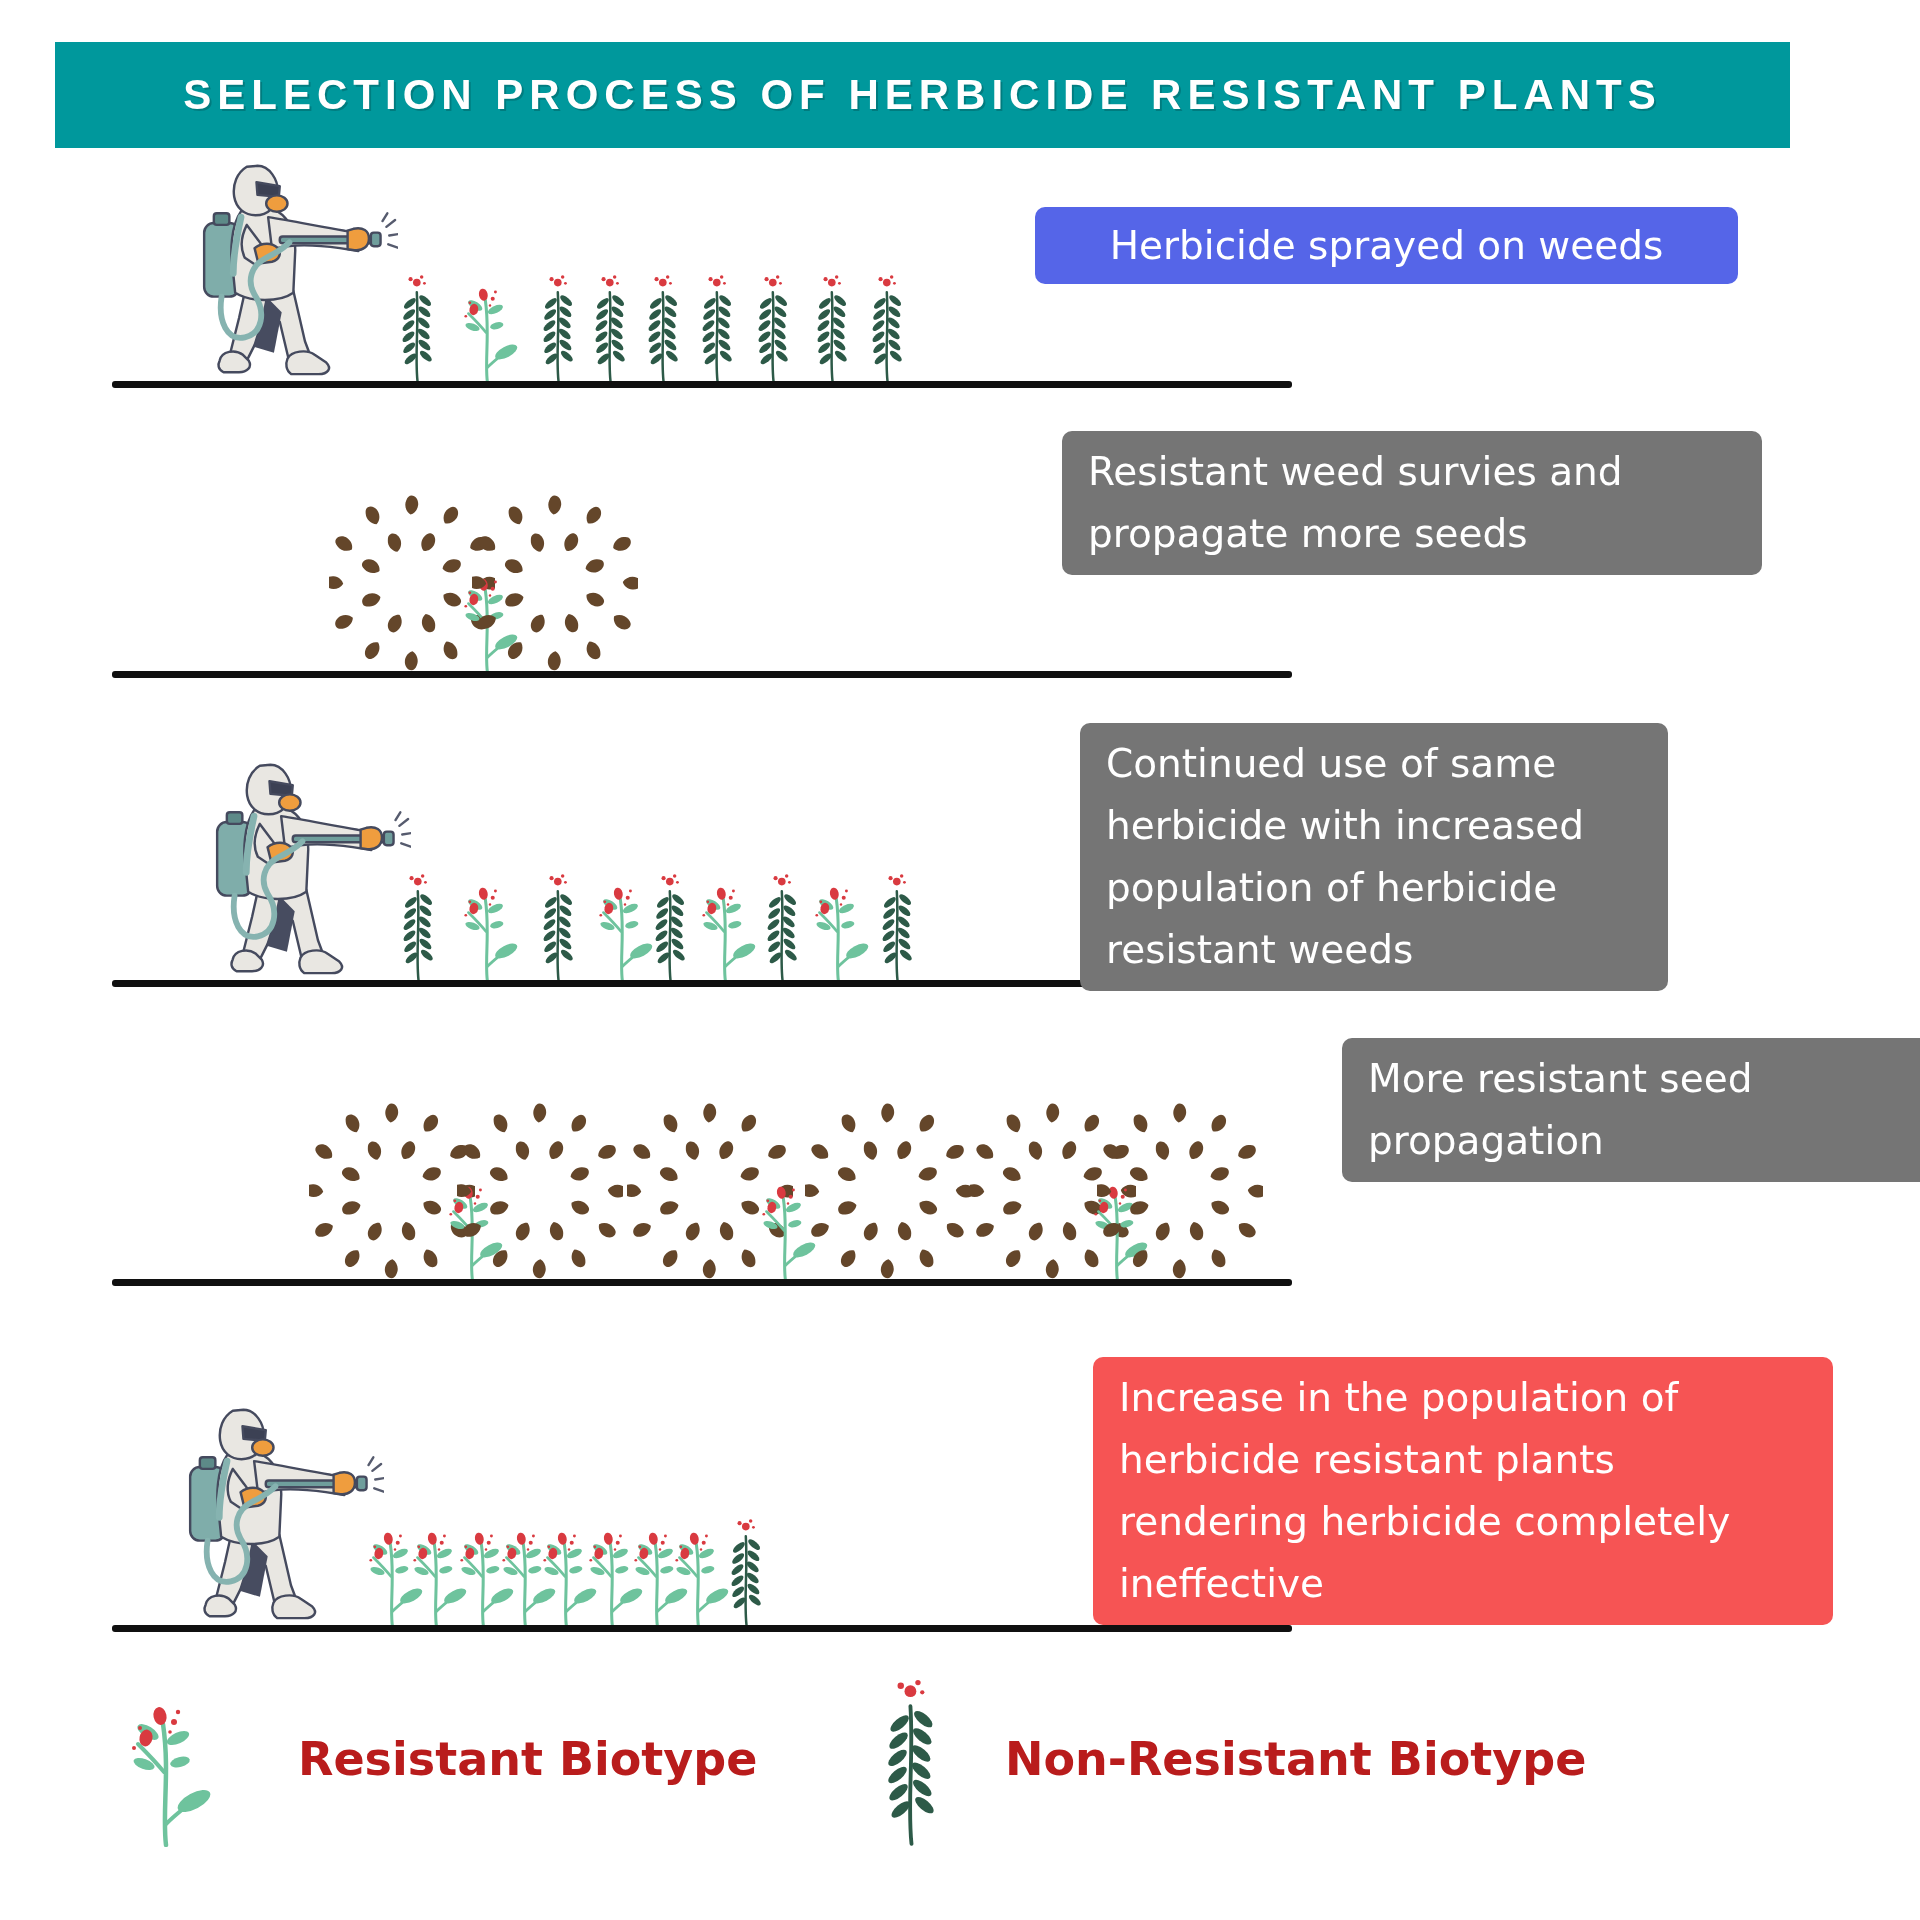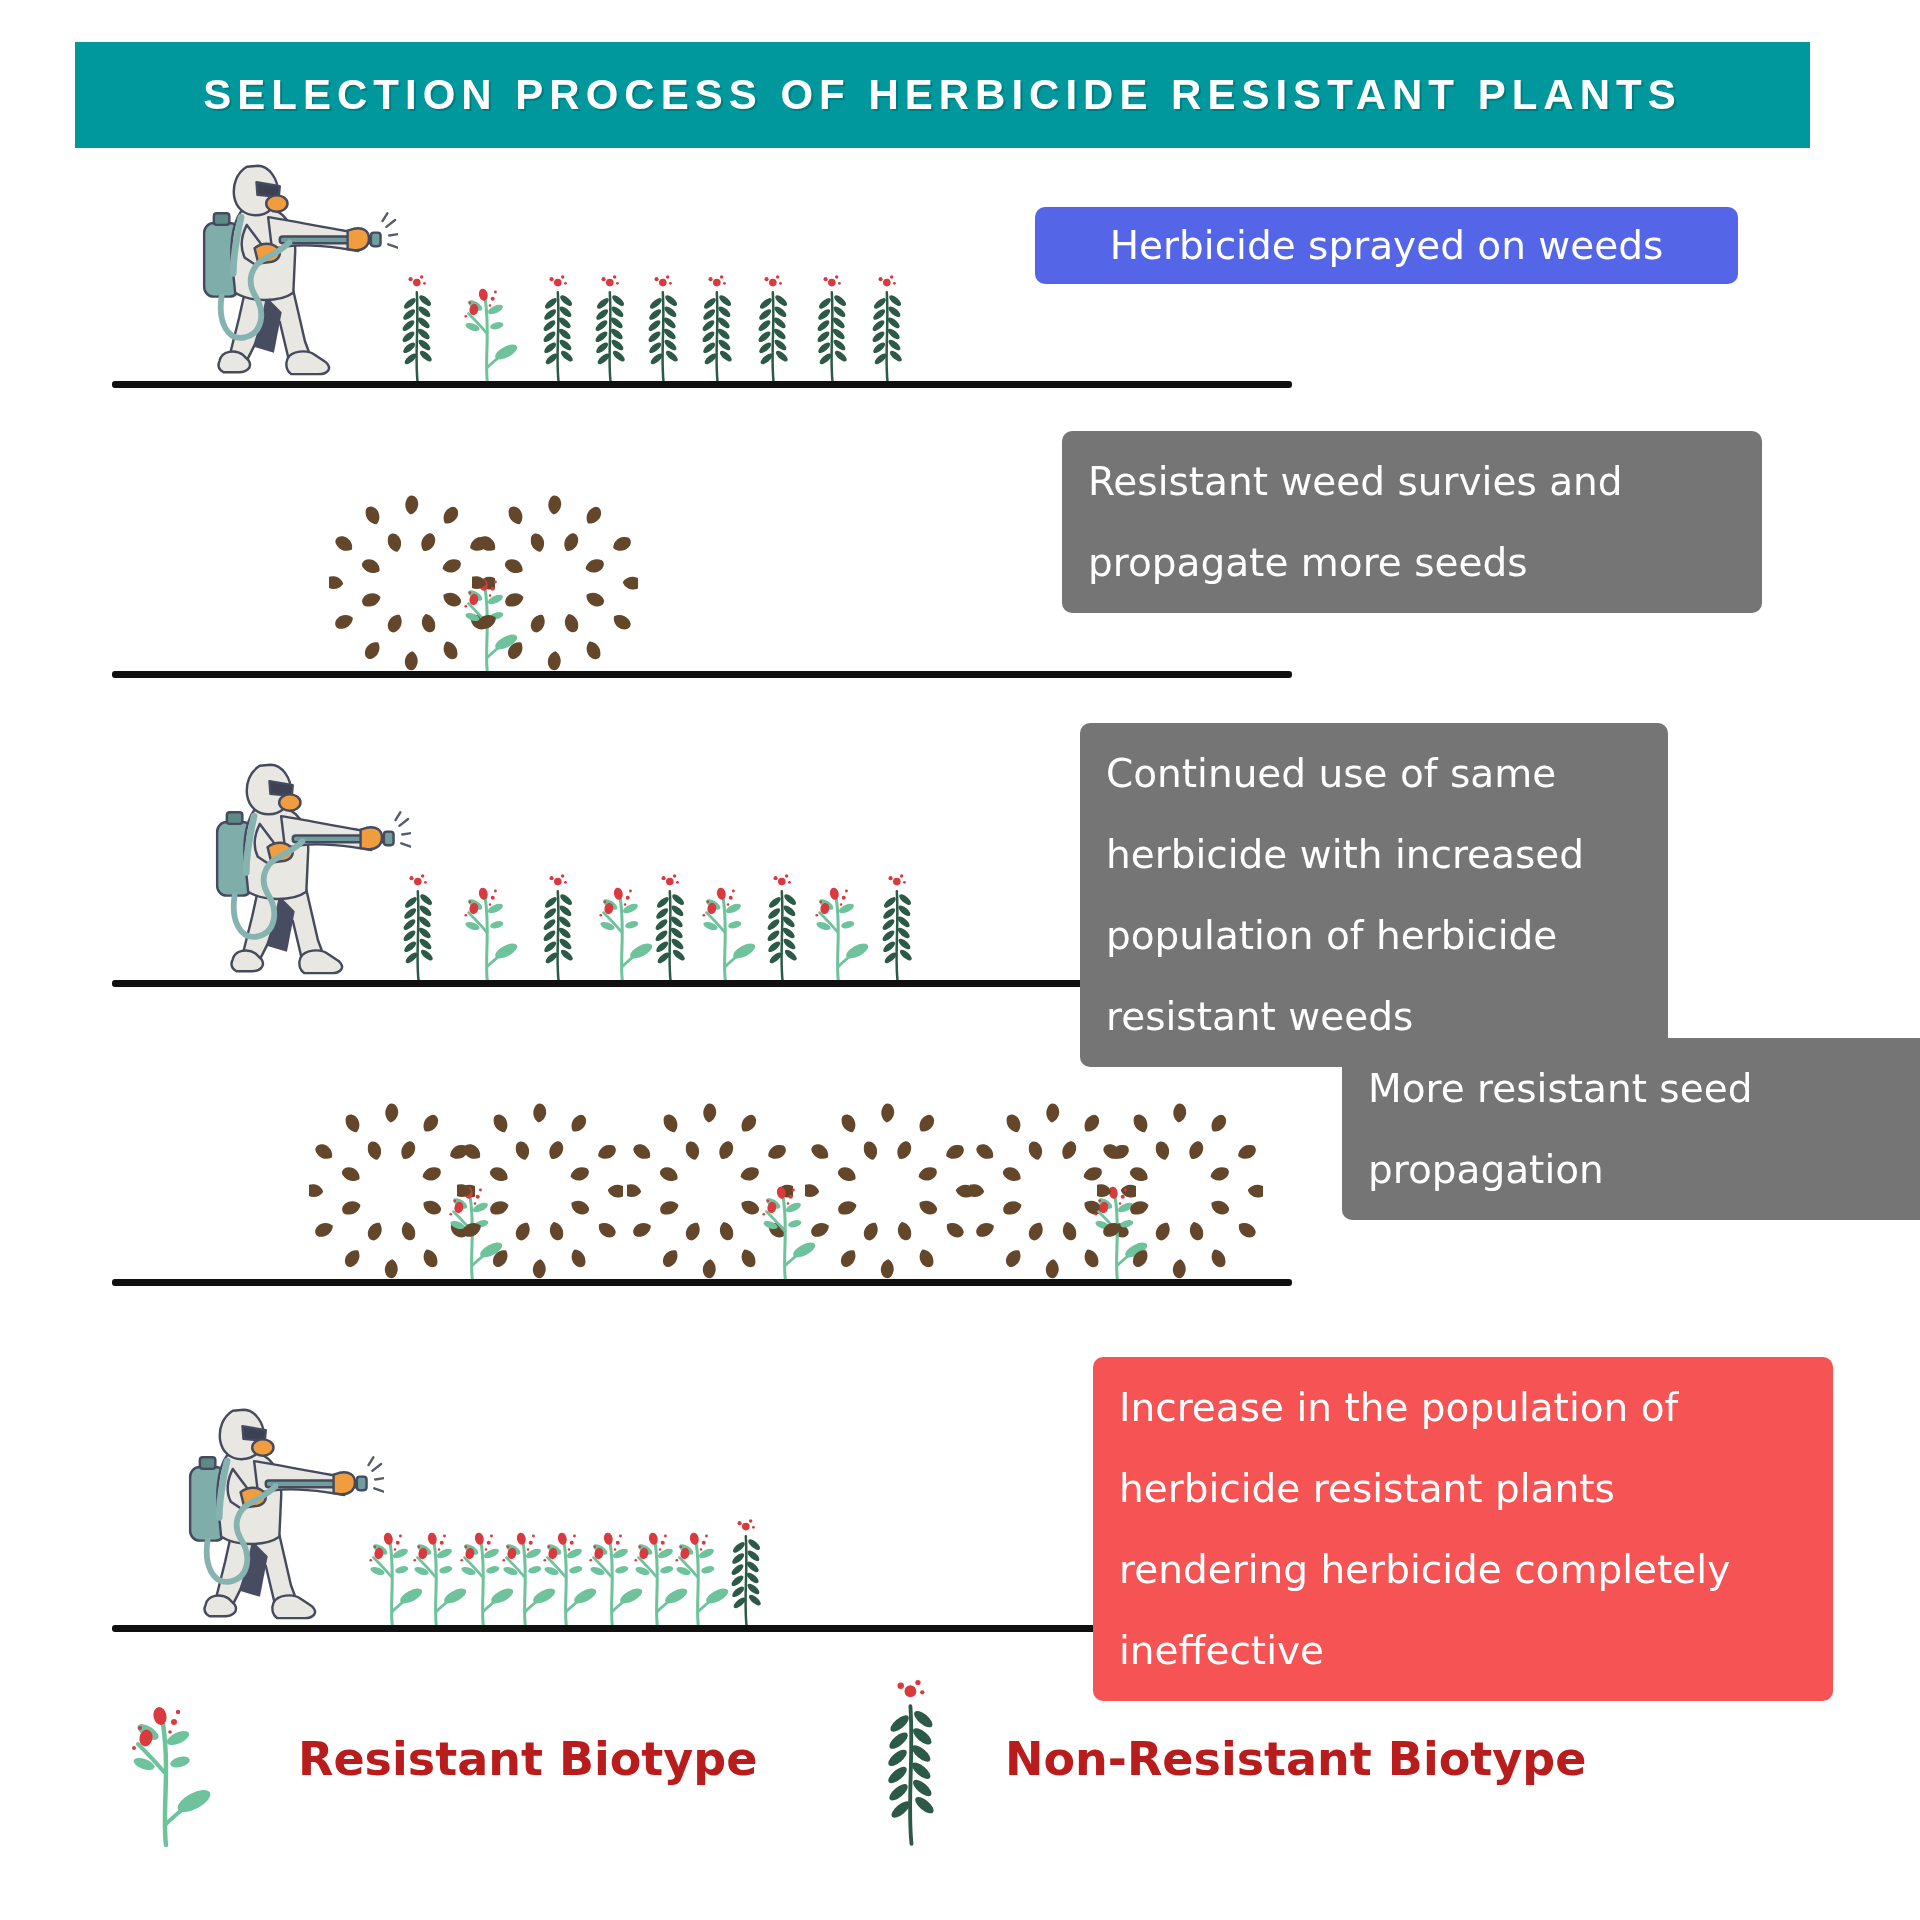--- a/index.html
+++ b/index.html
@@ -10,21 +10,21 @@
   .banner h1{margin:0;color:#ffffff;font-size:42px;font-weight:800;letter-spacing:6px;
              text-shadow:2px 2px 0 rgba(0,0,0,0.18);white-space:nowrap;
              font-family:"Liberation Sans","DejaVu Sans",sans-serif;}
   .scene{position:absolute;inset:0;pointer-events:none;}
   .ground{position:absolute;height:7px;background:#101010;border-radius:3px;}
   .ground-0{left:112px;top:381px;width:1180px;}
   .ground-1{left:112px;top:671px;width:1180px;}
   .ground-2{left:112px;top:980px;width:1180px;}
   .ground-3{left:112px;top:1279px;width:1180px;}
   .ground-4{left:112px;top:1625px;width:1180px;}
-  .label{position:absolute;color:#ffffff;font-size:39px;line-height:81px;
+  .label{position:absolute;color:#ffffff;font-size:39px;line-height:62px;
          padding:10px 26px;border-radius:10px;box-sizing:border-box;}
   .label-0{left:1035px;top:207px;width:703px;height:77px;padding:0 26px;
            display:flex;align-items:center;justify-content:center;line-height:1;}
   .label-1{left:1062px;top:431px;width:700px;}
   .label-2{left:1080px;top:723px;width:588px;}
   .label-3{left:1342px;top:1038px;width:614px;}
   .label-4{left:1093px;top:1349px;width:740px;margin-top:8px;}
   .legend-icon{position:absolute;}
   .legend-icon-r{left:118px;top:1672px;width:95px;height:175px;}
   .legend-icon-n{left:878px;top:1674px;width:67px;height:172px;}
@@ -141,21 +141,21 @@
           <path d="M251,83 L263,81"></path>
         <path d="M250,92 L261,96"></path>
           <path d="M244,68 L249,60"></path>
       </g>
     </symbol>
   </defs>
 </svg>
 
 <div class="canvas">
 
-  <header class="banner" style="background: rgb(0, 152, 156); margin-left: 20px;">
+  <header class="banner" style="background: rgb(0, 152, 156);">
     <h1>SELECTION PROCESS OF HERBICIDE RESISTANT PLANTS</h1>
   </header>
 
   <div class="scene">
       <svg viewBox="0 0 260 235" style="position: absolute; left: 146px; top: 155px; width: 252px; height: 228px;">
         <use href="#sym-sprayer" xlink:href="#sym-sprayer"></use>
       </svg>
       <svg viewBox="0 0 62 160" style="position: absolute; left: 395.5px; top: 271px; width: 43px; height: 112px;">
         <use href="#sym-plant-n" xlink:href="#sym-plant-n"></use>
       </svg>

